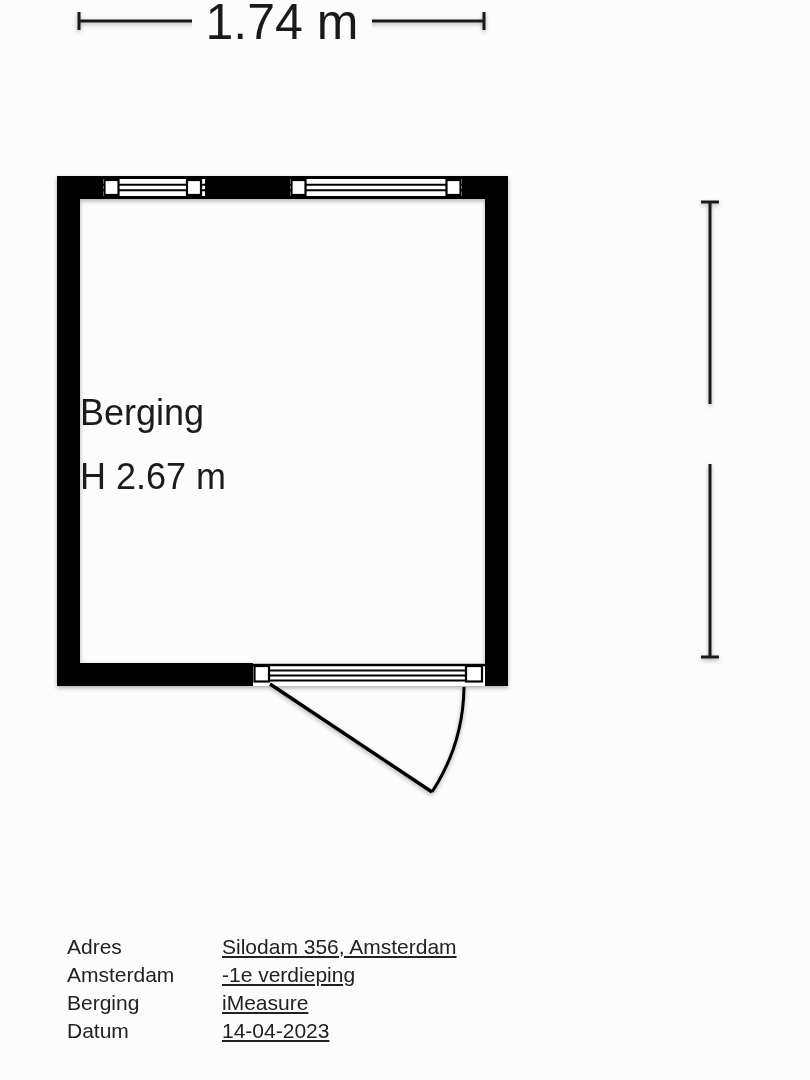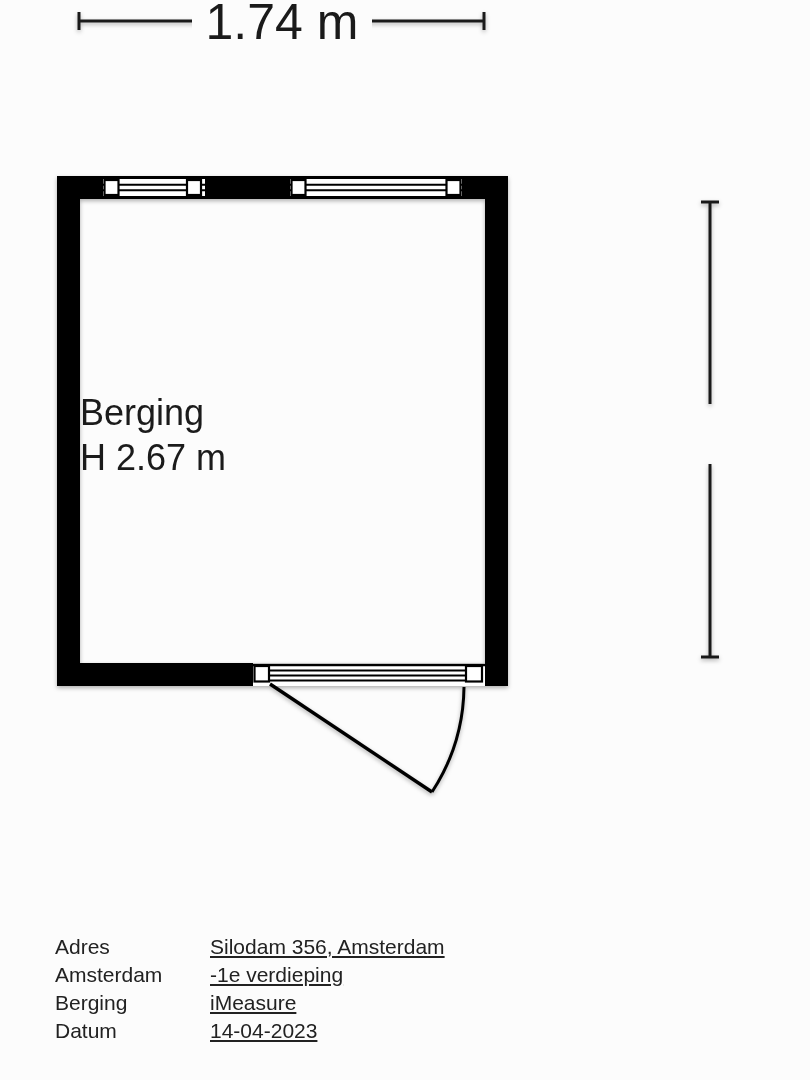--- a/index.html
+++ b/index.html
@@ -47,35 +47,36 @@
     position: absolute;
     left: 80px;
     width: 399px;
     text-align: left;
     font-size: 36px;
     line-height: 38px;
     color: #1b1b1b;
     white-space: nowrap;
   }
   #room-name-label { top: 394px; }
-  #room-height-label { top: 439px; }
+  #room-height-label { top: 458px; }
   #info-table {
     position: absolute;
     left: 55px;
     top: 933px;
     font-size: 21px;
     line-height: 28px;
     color: #222222;
   }
   .info-row {
     display: flex;
   }
   .info-label {
     width: 155px;
     flex: 0 0 155px;
+    margin-left: 12px;
   }
   .info-value {
     white-space: nowrap;
     text-decoration: underline;
   }
 </style>
 </head>
 <body>
 
 <div id="page">

